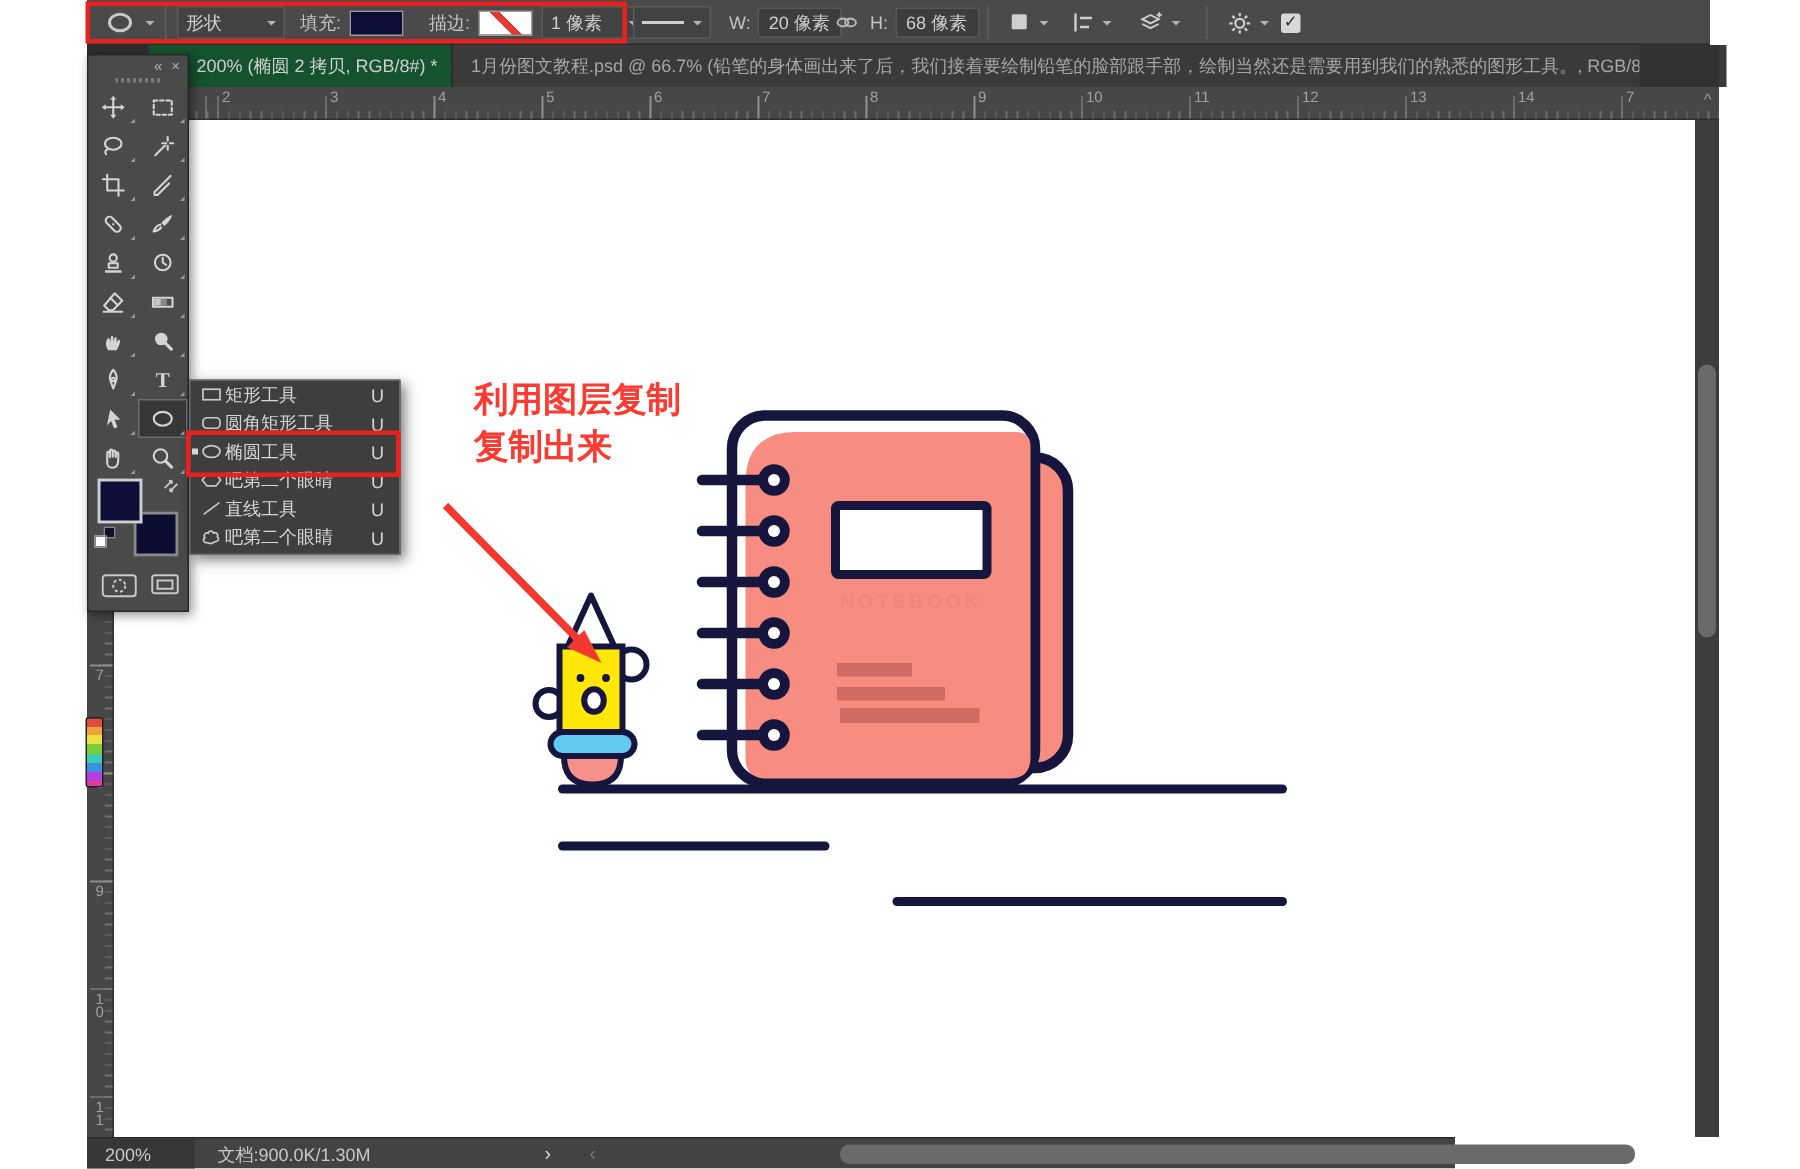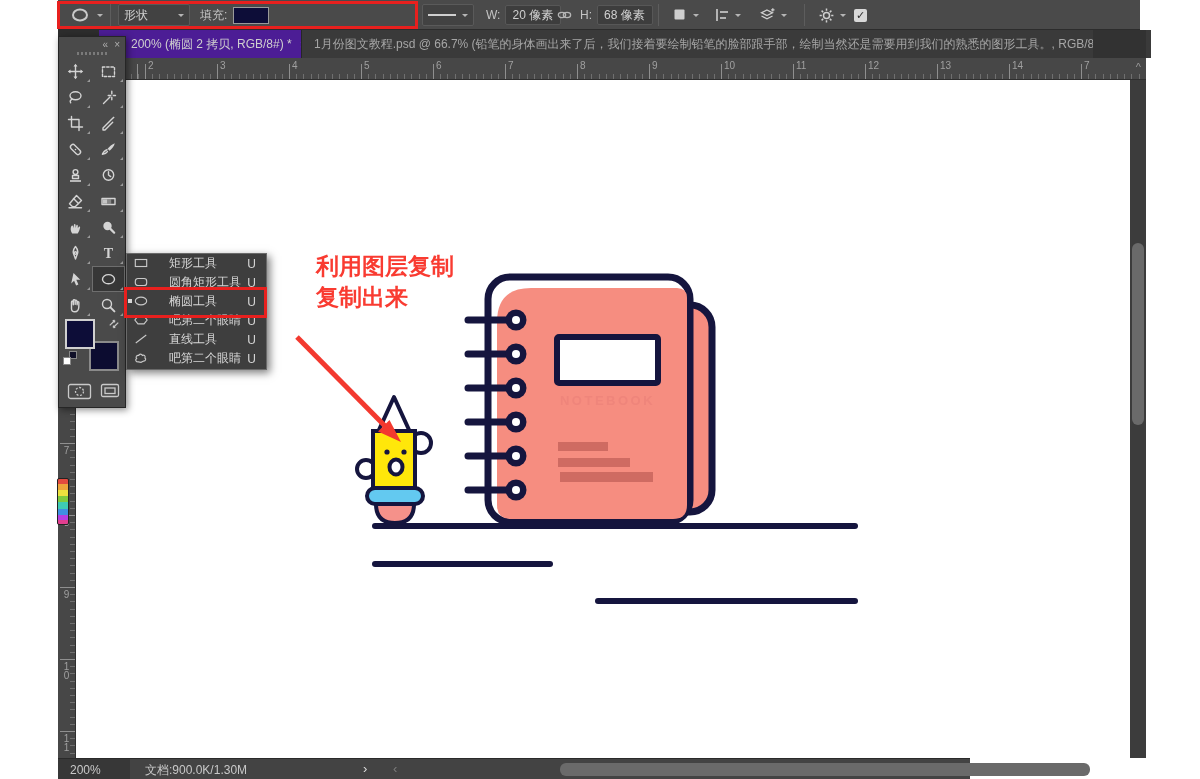--- a/index.html
+++ b/index.html
@@ -18,21 +18,21 @@
   .swatch { width:36px; height:17px; border:1px solid #9a9a9a; }
   .swatch-fill { background:#0d0d38; }
   .swatch-stroke { background:linear-gradient(45deg,#fff 43%,#e23a30 43%,#e23a30 57%,#fff 57%); }
   .mini-icon svg { display:block; }
   .checkbox { width:13px; height:13px; background:#d8d8d8; border-radius:2px; color:#2c2c2c; font-size:11px; line-height:13px; text-align:center; font-weight:bold; }
   .redbox { position:absolute; border:3px solid #e8201e; z-index:60; pointer-events:none; }
 
   
   .tab-bar { position:absolute; left:58px; top:30px; width:1088px; height:28px; background:#2d2d2d; }
   .tab { position:absolute; top:0; height:28px; display:flex; align-items:center; font-size:12px; overflow:hidden; white-space:nowrap; }
-  .tab-active { left:41px; width:241px; background:#4c1d95; color:#cfcfcf; padding-left:32px; }
+  .tab-active { left:41px; width:241px; background:#14532d; color:#cfcfcf; padding-left:32px; }
   .tab-idle { left:243px; width:850px; background:#3a3a3a; color:#a6a6a6; padding-left:12px; border-left:1px solid #262626; }
   .tab-close { margin-left:8px; color:#9a9a9a; font-size:13px; flex:0 0 auto; }
   .tab-filler { position:absolute; left:1035px; top:0; width:53px; height:28px; background:#323232; }
 
   
   .h-ruler { position:absolute; left:58px; top:58px; width:1088px; height:22px; background:#474747; border-bottom:1px solid #2f2f2f; }
   .hticks-minor { position:absolute; left:0; bottom:0; width:100%; height:5px;
       background:repeating-linear-gradient(90deg,#6f6f6f 0 1px,transparent 1px 7.2px); background-position-x:15px; }
   .hticks-major { position:absolute; left:0; bottom:0; width:100%; height:15px;
       background:repeating-linear-gradient(90deg,#8f8f8f 0 1px,transparent 1px 72px); background-position-x:87px; }
@@ -78,21 +78,21 @@
   .bg-swatch { position:absolute; left:30px; top:26px; width:30px; height:30px; background:#0c0c30; border:2px solid #8a8a8a; }
   .swap-icon { position:absolute; left:48px; top:2px; }
   .default-swatches { position:absolute; left:4px; top:36px; width:16px; height:16px; }
   .ds-back { position:absolute; left:6px; top:0; width:8px; height:8px; background:#101028; border:1px solid #888; }
   .ds-front { position:absolute; left:0; top:6px; width:8px; height:8px; background:#fff; border:1px solid #888; }
   .tp-bottom { position:absolute; left:0; top:344px; width:68px; height:24px; display:flex; gap:8px; padding-left:8px; align-items:center; }
   .tp-bottom svg { stroke:#c9c9c9; fill:none; stroke-width:1.3; }
 
   
   .shape-menu { position:absolute; left:126px; top:253px; width:141px; height:117px; background:#3e3e3e; border:1px solid #6a6a6a; box-shadow:3px 3px 8px rgba(0,0,0,.5); z-index:46; }
-  .menu-item { position:relative; height:19px; display:flex; align-items:center; padding-left:42px; color:#d6d6d6; font-size:12px; }
+  .menu-item { position:relative; height:19px; display:flex; align-items:center; padding-left:23px; color:#d6d6d6; font-size:12px; }
   .menu-item .mi-icon { position:absolute; left:7px; top:3px; }
   .menu-item .mi-icon svg { stroke:#c9c9c9; fill:none; stroke-width:1.3; display:block; }
   .menu-item .shortcut { position:absolute; right:10px; color:#d6d6d6; }
   .menu-item .bullet { position:absolute; left:1px; top:7px; width:4px; height:4px; background:#d6d6d6; }
 </style>
 </head>
 <body>
 
 <div id="stage">
 
@@ -177,20 +177,28 @@
     <div class="vsep" style="left:52px;"></div>
     <div class="ob" style="left:60px;">
       <div class="dropbox" style="width:72px;">
           <span>形状</span>
           <span class="caret"></span>
         </div>
     </div>
     <div class="ob" style="left:142px;">
       <span class="ob-label">填充:</span>
       <span class="swatch swatch-fill" style="margin-left:6px;"></span>
+    </div>
+    <div class="ob" style="left:228px;">
+      <span class="ob-label">描边:</span>
+      <span class="swatch swatch-stroke" style="margin-left:6px;"></span>
+      <div class="dropbox" style="width:70px; margin-left:6px;">
+          <span>1 像素</span>
+          <span class="caret"></span>
+        </div>
     </div>
     <div class="ob" style="left:364px;">
       <div class="dropbox" style="width:52px;">
           <span style="display:inline-block;width:28px;height:2px;background:#cfcfcf;"></span>
           <span class="caret"></span>
         </div>
     </div>
     <div class="ob" style="left:428px;">
       <span class="ob-label">W:</span>
       <div class="valbox" style="width:56px; margin-left:5px;">

